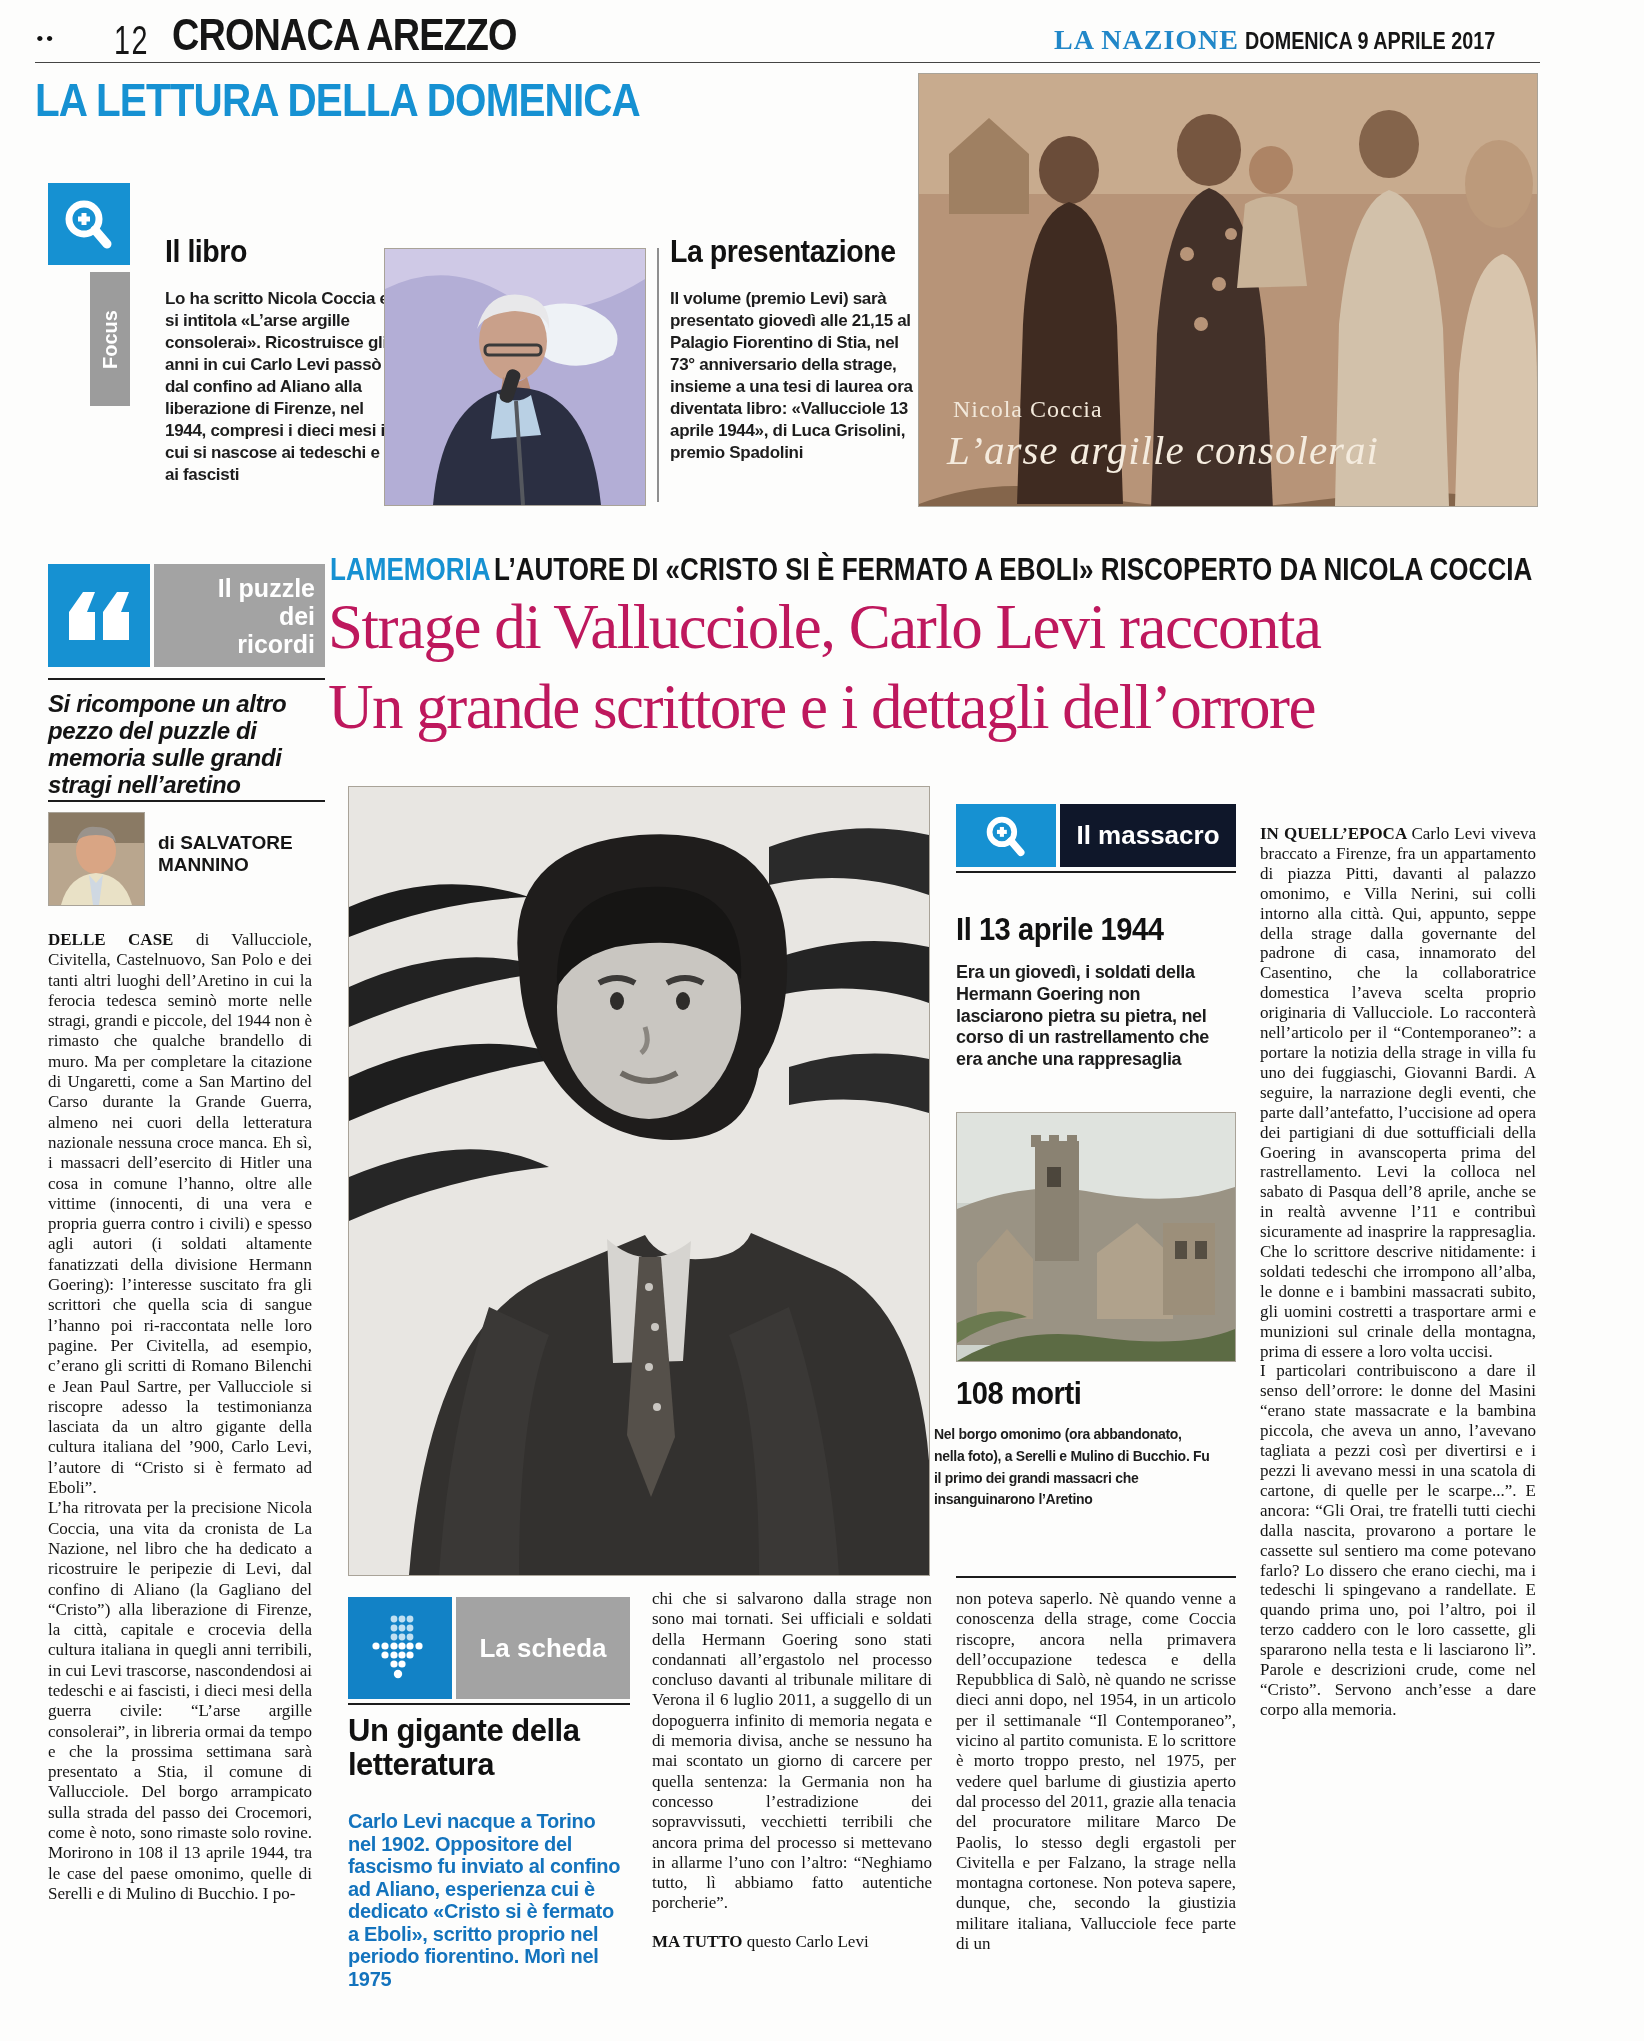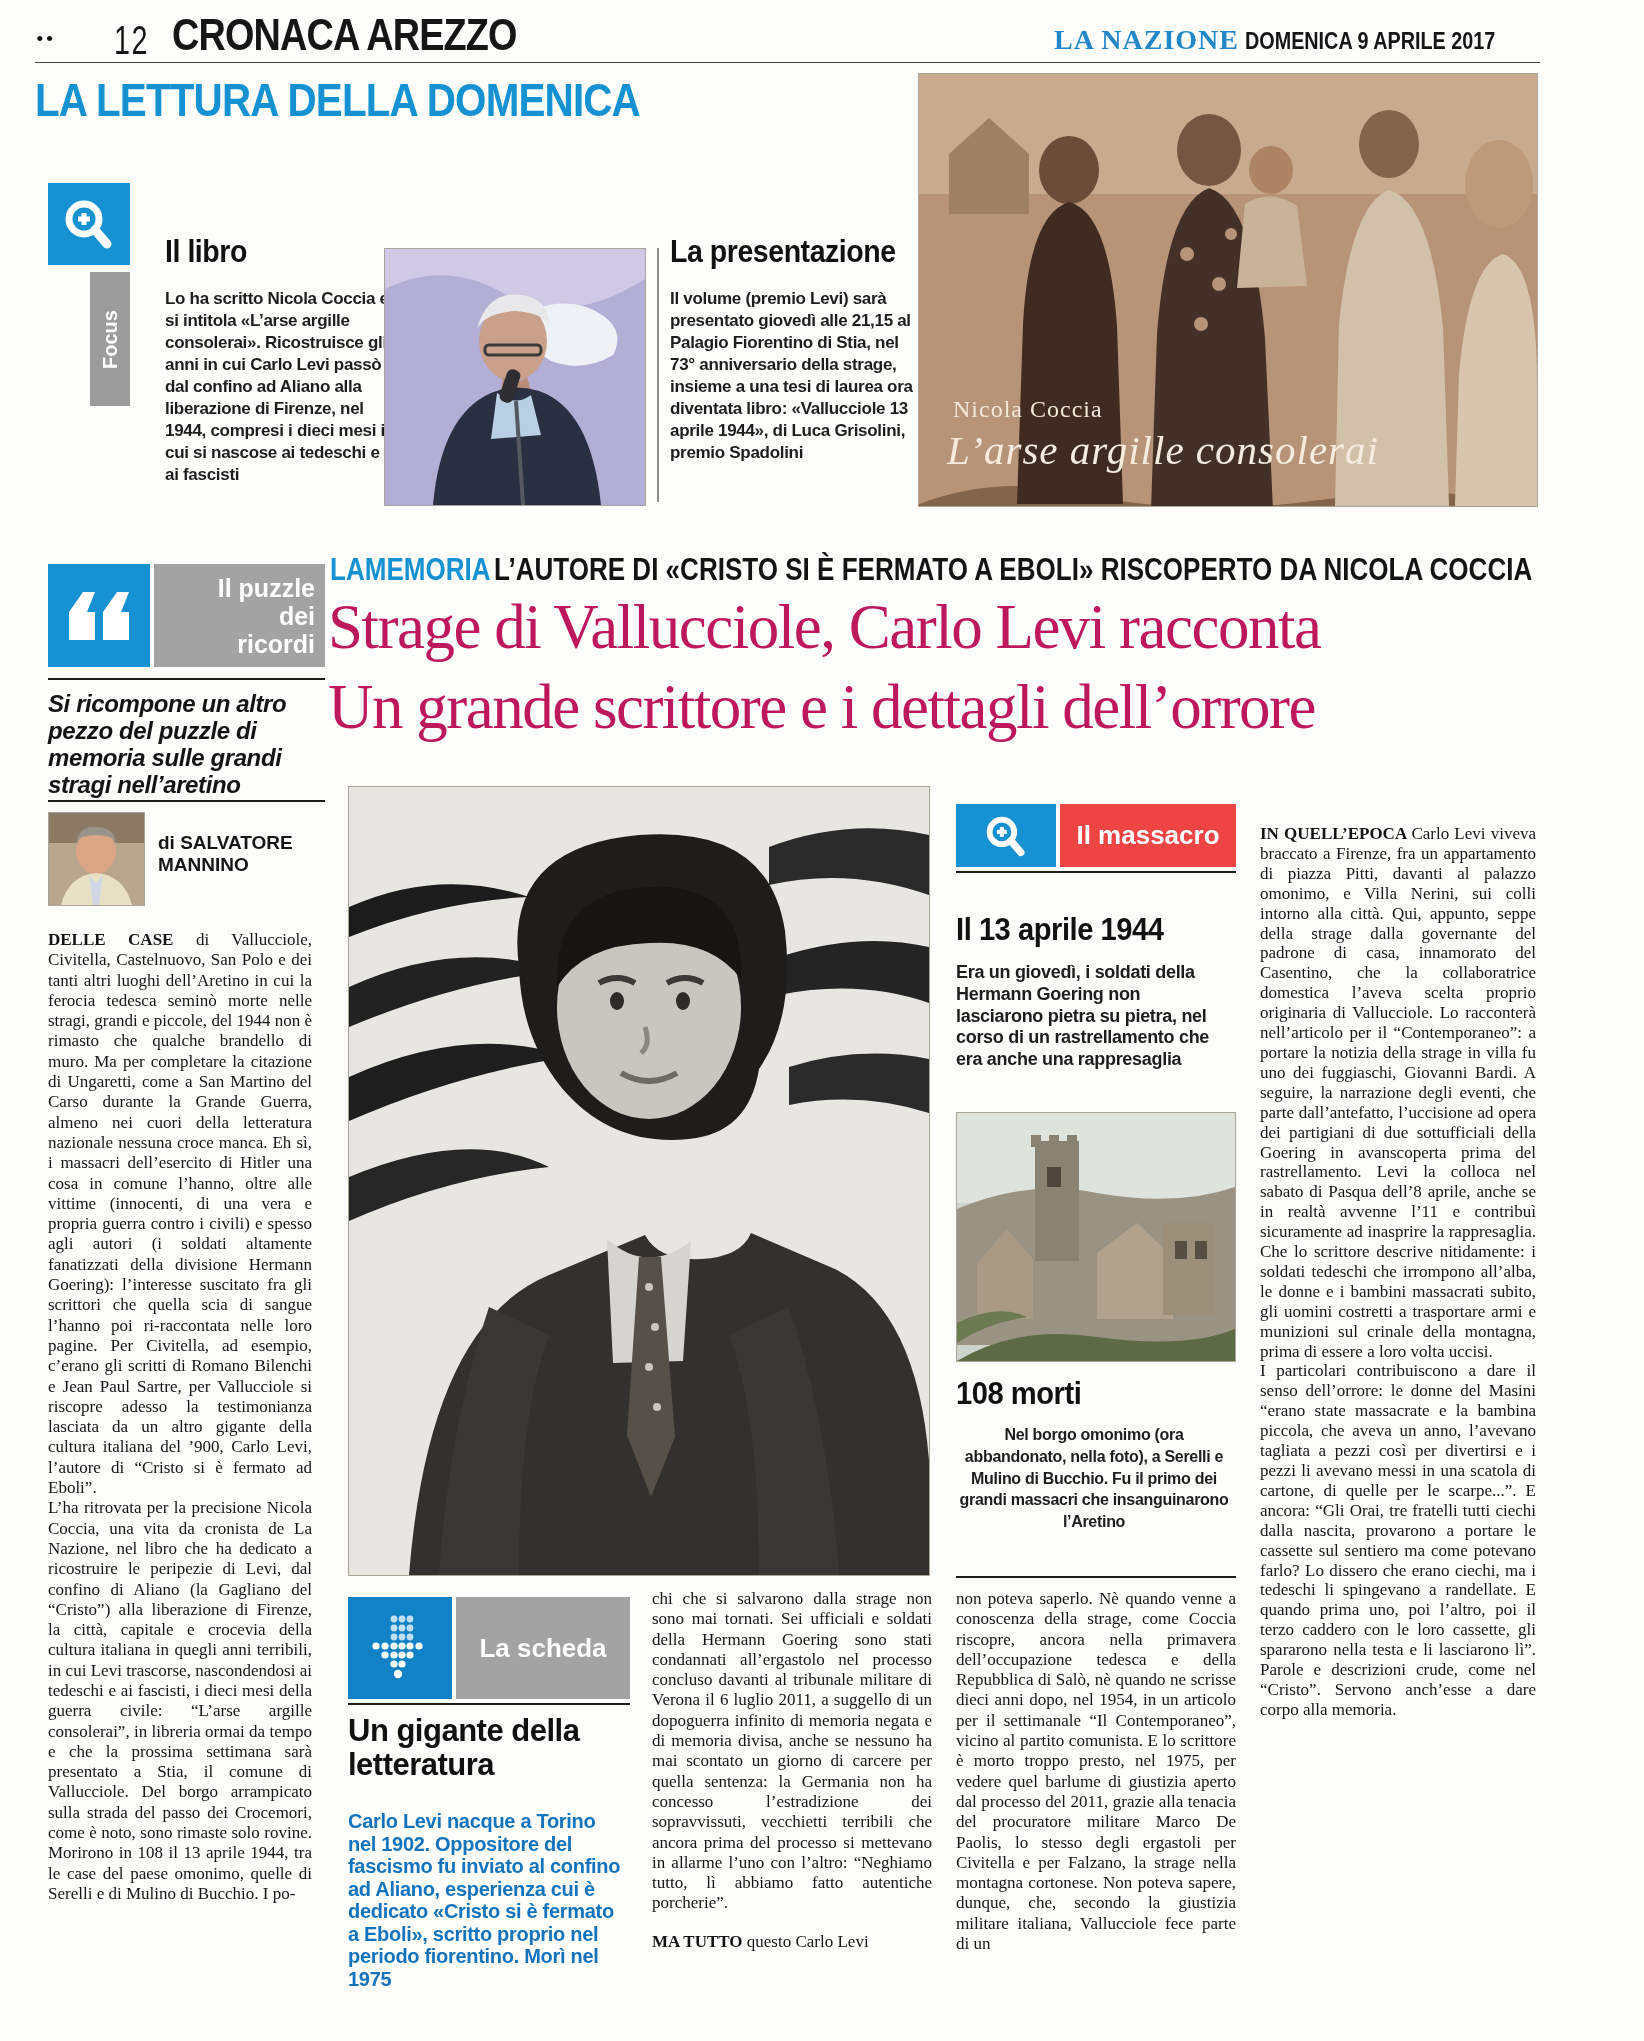--- a/index.html
+++ b/index.html
@@ -201,21 +201,21 @@
   </div>
 
   <div class="abs bluebox" style="left:956px;top:804px;width:100px;height:63px;background:#1691d2;">
     <svg width="46" height="46" viewBox="0 0 56 56">
       <circle cx="23" cy="23" r="15" fill="none" stroke="#fff" stroke-width="7"></circle>
       <line x1="23" y1="17" x2="23" y2="29" stroke="#fff" stroke-width="5"></line>
       <line x1="17" y1="23" x2="29" y2="23" stroke="#fff" stroke-width="5"></line>
       <line x1="34" y1="34" x2="46" y2="48" stroke="#fff" stroke-width="9" stroke-linecap="round"></line>
     </svg>
   </div>
-  <div class="abs graybox" style="left:1060px;top:804px;width:176px;height:63px;background:#ef4444;
+  <div class="abs graybox" style="left:1060px;top:804px;width:176px;height:63px;background:#0f172a;
        justify-content:center;font-size:26px;">
     <span>Il massacro</span>
   </div>
   <div class="abs rule" style="left:956px;top:871px;width:280px;height:1.5px;"></div>
   <div class="abs" style="left:956px;top:912px;">
     <span class="minihead" style="transform:scaleX(.94);transform-origin:0 50%;display:inline-block;">Il 13 aprile 1944</span>
   </div>
   <div class="abs facttext" style="left:956px;top:962px;width:276px;font-size:18px;line-height:21.8px;">Era un giovedì, i soldati della Hermann Goering non lasciarono pietra su pietra, nel corso di un rastrellamento che era anche una rappresaglia</div>
 
   <div class="abs photo-frame" style="left:956px;top:1112px;width:280px;height:250px;">
@@ -234,21 +234,21 @@
       <rect x="218" y="128" width="12" height="18" fill="#554e42"></rect>
         <rect x="238" y="128" width="12" height="18" fill="#554e42"></rect>
       <path d="M0,248 q60,-36 140,-24 q90,12 138,-8 l0,32 Z" fill="#5c6b44"></path>
       <path d="M0,210 q40,-20 70,-6 q-40,6 -70,26 Z" fill="#6b7a50"></path>
     </svg>
   </div>
 
   <div class="abs" style="left:956px;top:1376px;">
     <span class="minihead" style="transform:scaleX(.94);transform-origin:0 50%;display:inline-block;">108 morti</span>
   </div>
-  <div class="abs facttext" style="left:956px;top:1424px;width:276px;font-size:16px;line-height:21.8px;text-align:center;">Nel borgo omonimo (ora abbandonato, nella foto), a Serelli e Mulino di Bucchio. Fu il primo dei grandi massacri che insanguinarono l’Aretino</div>
+  <div class="abs facttext" style="left:934px;top:1424px;width:276px;font-size:14px;line-height:21.8px;">Nel borgo omonimo (ora abbandonato, nella foto), a Serelli e Mulino di Bucchio. Fu il primo dei grandi massacri che insanguinarono l’Aretino</div>
   <div class="abs rule" style="left:956px;top:1576px;width:280px;height:1.5px;"></div>
 
   <div class="abs bodycol" style="left:956px;top:1589px;width:280px;">
       <p>non poteva saperlo. Nè quando venne a conoscenza della strage, come Coccia riscopre, ancora nella primavera dell’occupazione tedesca e della Repubblica di Salò, nè quando ne scrisse dieci anni dopo, nel 1954, in un articolo per il settimanale “Il Contemporaneo”, vicino al partito comunista. E lo scrittore è morto troppo presto, nel 1975, per vedere quel barlume di giustizia aperto dal processo del 2011, grazie alla tenacia del procuratore militare Marco De Paolis, lo stesso degli ergastoli per Civitella e per Falzano, la strage nella montagna cortonese. Non poteva sapere, dunque, che, secondo la giustizia militare italiana, Vallucciole fece parte di un</p>
     </div>
 
   <div class="abs bluebox" style="left:348px;top:1597px;width:104px;height:102px;background:#1282c6;">
     <svg width="62" height="70" viewBox="0 0 62 70">
       <g fill="#bfe0f2">
         <circle cx="25" cy="6" r="3.4"></circle>

